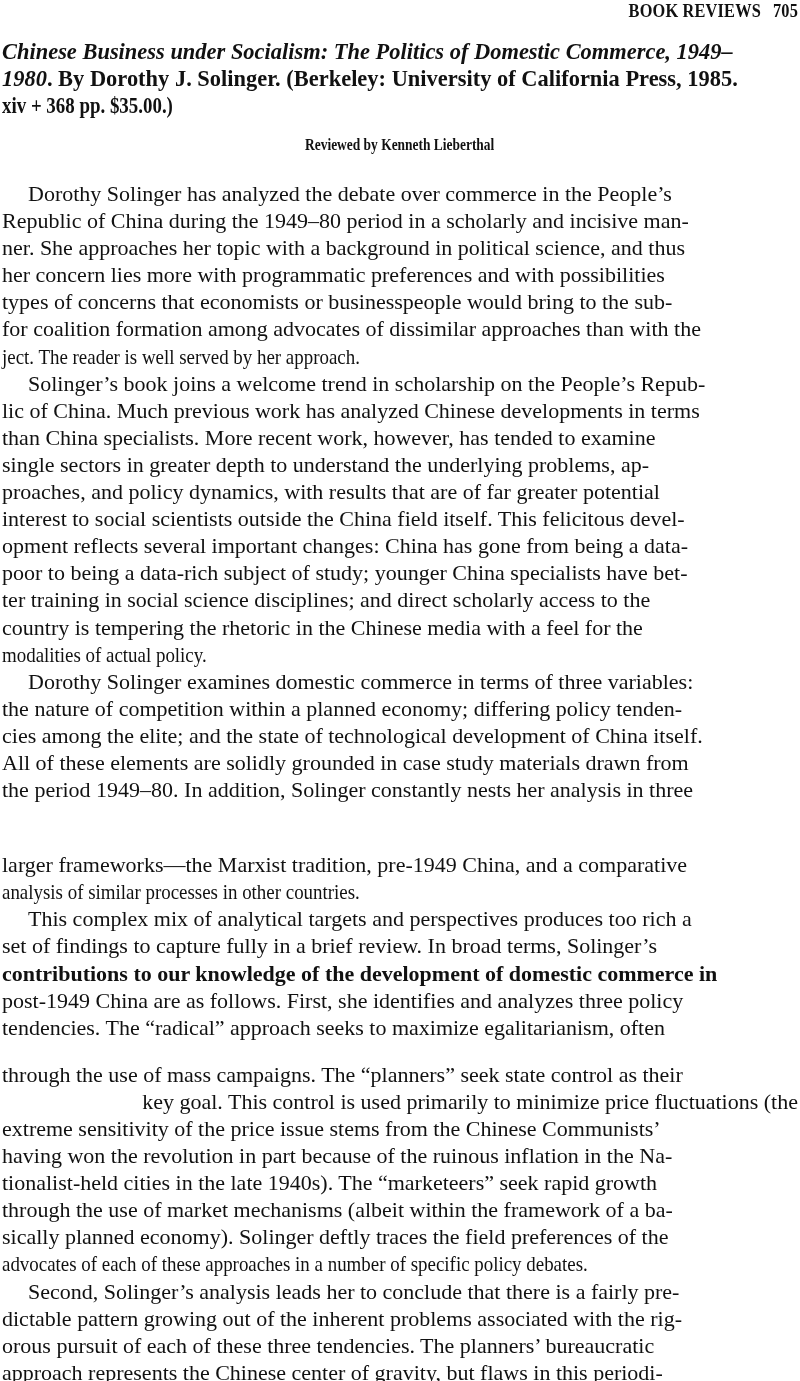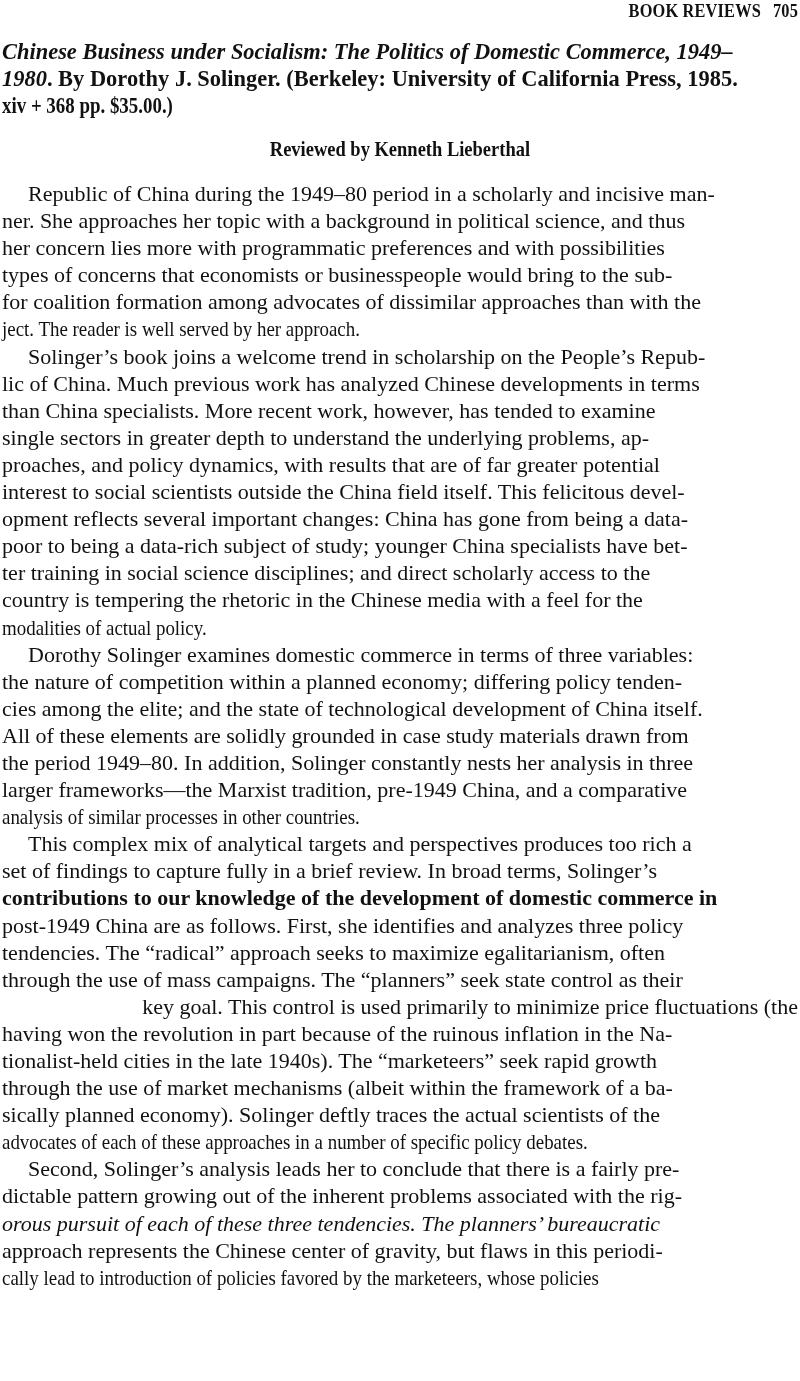--- a/index.html
+++ b/index.html
@@ -18,21 +18,21 @@
   .running-head .num { margin-left: 14px; }
   .title-block {
     position: absolute; left: 2px; top: 38px; width: 800px;
     font-family: "Liberation Serif", serif; font-weight: bold;
     font-size: 22.5px; line-height: 27px;
   }
   .title-block .line { display: block; white-space: nowrap; transform: scaleX(0.84); transform-origin: left top; }
   .title-block i { font-style: italic; }
   .reviewer {
     position: absolute; top: 136px; left: 0; width: 800px; text-align: center;
-    font-family: "Liberation Serif", serif; font-weight: bold; font-size: 22px;
+    font-family: "Liberation Serif", serif; font-weight: bold; font-size: 16px;
   }
   .reviewer span { display: inline-block; transform: scaleX(0.84); }
   .body-text {
     position: absolute; left: 2px; top: 180px; width: 796px;
     font-family: "Liberation Serif", serif; font-size: 22px; line-height: 27.1px;
   }
   .ln { display: block; white-space: nowrap; height: 27.1px; transform-origin: left top; }
   .para .ln:first-child { padding-left: 26px; }
 </style>
 </head>
@@ -48,20 +48,21 @@
     <span class="line" style="transform: scaleX(0.9975);"><i>1980</i><span>. By Dorothy J. Solinger. (Berkeley: University of California Press, 1985.</span></span>
     <span class="line"><i></i><span>xiv + 368 pp. $35.00.)</span></span>
   </div>
 
   <div class="reviewer">
     <span>Reviewed by Kenneth Lieberthal</span>
   </div>
 
   <div class="body-text" id="body-text">
       <div class="para">
+        <span class="ln" style="transform: scaleX(1);">Dorothy Solinger has analyzed the debate over commerce in the People’s</span>
         <span class="ln" style="transform: scaleX(1);">Republic of China during the 1949–80 period in a scholarly and incisive man-</span>
         <span class="ln" style="transform: scaleX(1);">ner. She approaches her topic with a background in political science, and thus</span>
         <span class="ln" style="transform: scaleX(1);">her concern lies more with programmatic preferences and with possibilities</span>
         <span class="ln" style="transform: scaleX(1);">types of concerns that economists or businesspeople would bring to the sub-</span>
         <span class="ln" style="transform: scaleX(1);">for coalition formation among advocates of dissimilar approaches than with the</span>
         <span class="ln" style="transform: scaleX(0.86);">ject. The reader is well served by her approach.</span>
       </div>
       <div class="para">
         <span class="ln" style="transform: scaleX(1);">Solinger’s book joins a welcome trend in scholarship on the People’s Repub-</span>
         <span class="ln" style="transform: scaleX(1);">lic of China. Much previous work has analyzed Chinese developments in terms</span>
@@ -74,38 +75,39 @@
         <span class="ln" style="transform: scaleX(1);">ter training in social science disciplines; and direct scholarly access to the</span>
         <span class="ln" style="transform: scaleX(1);">country is tempering the rhetoric in the Chinese media with a feel for the</span>
         <span class="ln" style="transform: scaleX(0.86);">modalities of actual policy.</span>
       </div>
       <div class="para">
         <span class="ln" style="transform: scaleX(1);">Dorothy Solinger examines domestic commerce in terms of three variables:</span>
         <span class="ln" style="transform: scaleX(1);">the nature of competition within a planned economy; differing policy tenden-</span>
         <span class="ln" style="transform: scaleX(1);">cies among the elite; and the state of technological development of China itself.</span>
         <span class="ln" style="transform: scaleX(1);">All of these elements are solidly grounded in case study materials drawn from</span>
         <span class="ln" style="transform: scaleX(1);">the period 1949–80. In addition, Solinger constantly nests her analysis in three</span>
-        <span class="ln" style="transform: scaleX(1);">larger frameworks—the Marxist tradition, pre-1949 China, and a comparative</span>
+        <span class="ln" style="transform: scaleX(1); margin-top: 48px;">larger frameworks—the Marxist tradition, pre-1949 China, and a comparative</span>
         <span class="ln" style="transform: scaleX(0.86);">analysis of similar processes in other countries.</span>
       </div>
       <div class="para">
         <span class="ln" style="transform: scaleX(1);">This complex mix of analytical targets and perspectives produces too rich a</span>
         <span class="ln" style="transform: scaleX(1);">set of findings to capture fully in a brief review. In broad terms, Solinger’s</span>
         <span class="ln" style="transform: scaleX(1); font-weight: bold;">contributions to our knowledge of the development of domestic commerce in</span>
         <span class="ln" style="transform: scaleX(1);">post-1949 China are as follows. First, she identifies and analyzes three policy</span>
         <span class="ln" style="transform: scaleX(1);">tendencies. The “radical” approach seeks to maximize egalitarianism, often</span>
-        <span class="ln" style="transform: scaleX(1);">through the use of mass campaigns. The “planners” seek state control as their</span>
+        <span class="ln" style="transform: scaleX(1); margin-top: 20px;">through the use of mass campaigns. The “planners” seek state control as their</span>
         <span class="ln" style="transform: scaleX(1); text-align: right;">key goal. This control is used primarily to minimize price fluctuations (the</span>
+        <span class="ln" style="transform: scaleX(1);">extreme sensitivity of the price issue stems from the Chinese Communists’</span>
         <span class="ln" style="transform: scaleX(1);">having won the revolution in part because of the ruinous inflation in the Na-</span>
         <span class="ln" style="transform: scaleX(1);">tionalist-held cities in the late 1940s). The “marketeers” seek rapid growth</span>
         <span class="ln" style="transform: scaleX(1);">through the use of market mechanisms (albeit within the framework of a ba-</span>
-        <span class="ln" style="transform: scaleX(1);">sically planned economy). Solinger deftly traces the actual scientists of the</span>
+        <span class="ln" style="transform: scaleX(1);">sically planned economy). Solinger deftly traces the field preferences of the</span>
         <span class="ln" style="transform: scaleX(0.86);">advocates of each of these approaches in a number of specific policy debates.</span>
       </div>
       <div class="para">
         <span class="ln" style="transform: scaleX(1);">Second, Solinger’s analysis leads her to conclude that there is a fairly pre-</span>
         <span class="ln" style="transform: scaleX(1);">dictable pattern growing out of the inherent problems associated with the rig-</span>
-        <span class="ln" style="transform: scaleX(1); font-style: italic;">orous pursuit of each of these three tendencies. The planners’ bureaucratic</span>
+        <span class="ln" style="transform: scaleX(1);">orous pursuit of each of these three tendencies. The planners’ bureaucratic</span>
         <span class="ln" style="transform: scaleX(1);">approach represents the Chinese center of gravity, but flaws in this periodi-</span>
         <span class="ln" style="transform: scaleX(0.86);">cally lead to introduction of policies favored by the marketeers, whose policies</span>
       </div>
     </div>
 </div>
 
 </body></html>

